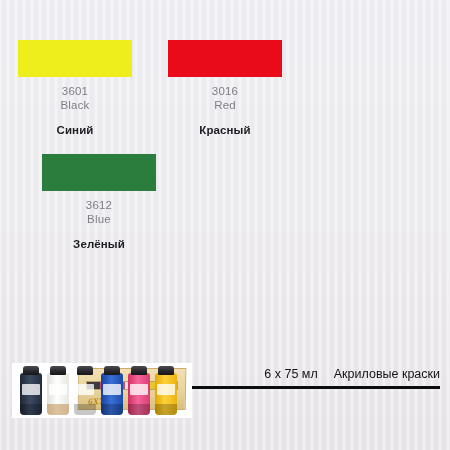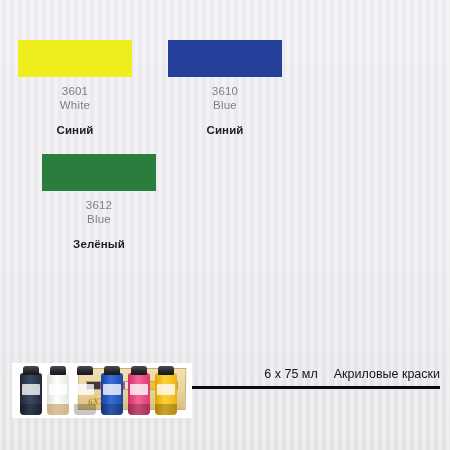--- a/index.html
+++ b/index.html
@@ -202,28 +202,28 @@
 <body>
 
 <div id="page">
 
   <div class="grid">
 
     <div class="row row-1">
       <div class="cell">
         <span class="swatch" style="background-color: rgb(237, 238, 28);"></span>
         <span class="code">3601</span>
-        <span class="name-en">White</span>
+        <span class="name-en">Black</span>
         <span class="name-ru">Синий</span>
       </div>
       <div class="cell">
-        <span class="swatch" style="background-color: rgb(37, 64, 154);"></span>
-        <span class="code">3610</span>
-        <span class="name-en">Blue</span>
-        <span class="name-ru">Синий</span>
+        <span class="swatch" style="background-color: rgb(233, 11, 26);"></span>
+        <span class="code">3016</span>
+        <span class="name-en">Red</span>
+        <span class="name-ru">Красный</span>
       </div>
     </div>
 
     <div class="row row-2">
       <div class="cell">
         <span class="swatch" style="background-color: rgb(43, 125, 61);"></span>
         <span class="code">3612</span>
         <span class="name-en">Blue</span>
         <span class="name-ru">Зелёный</span>
       </div>

